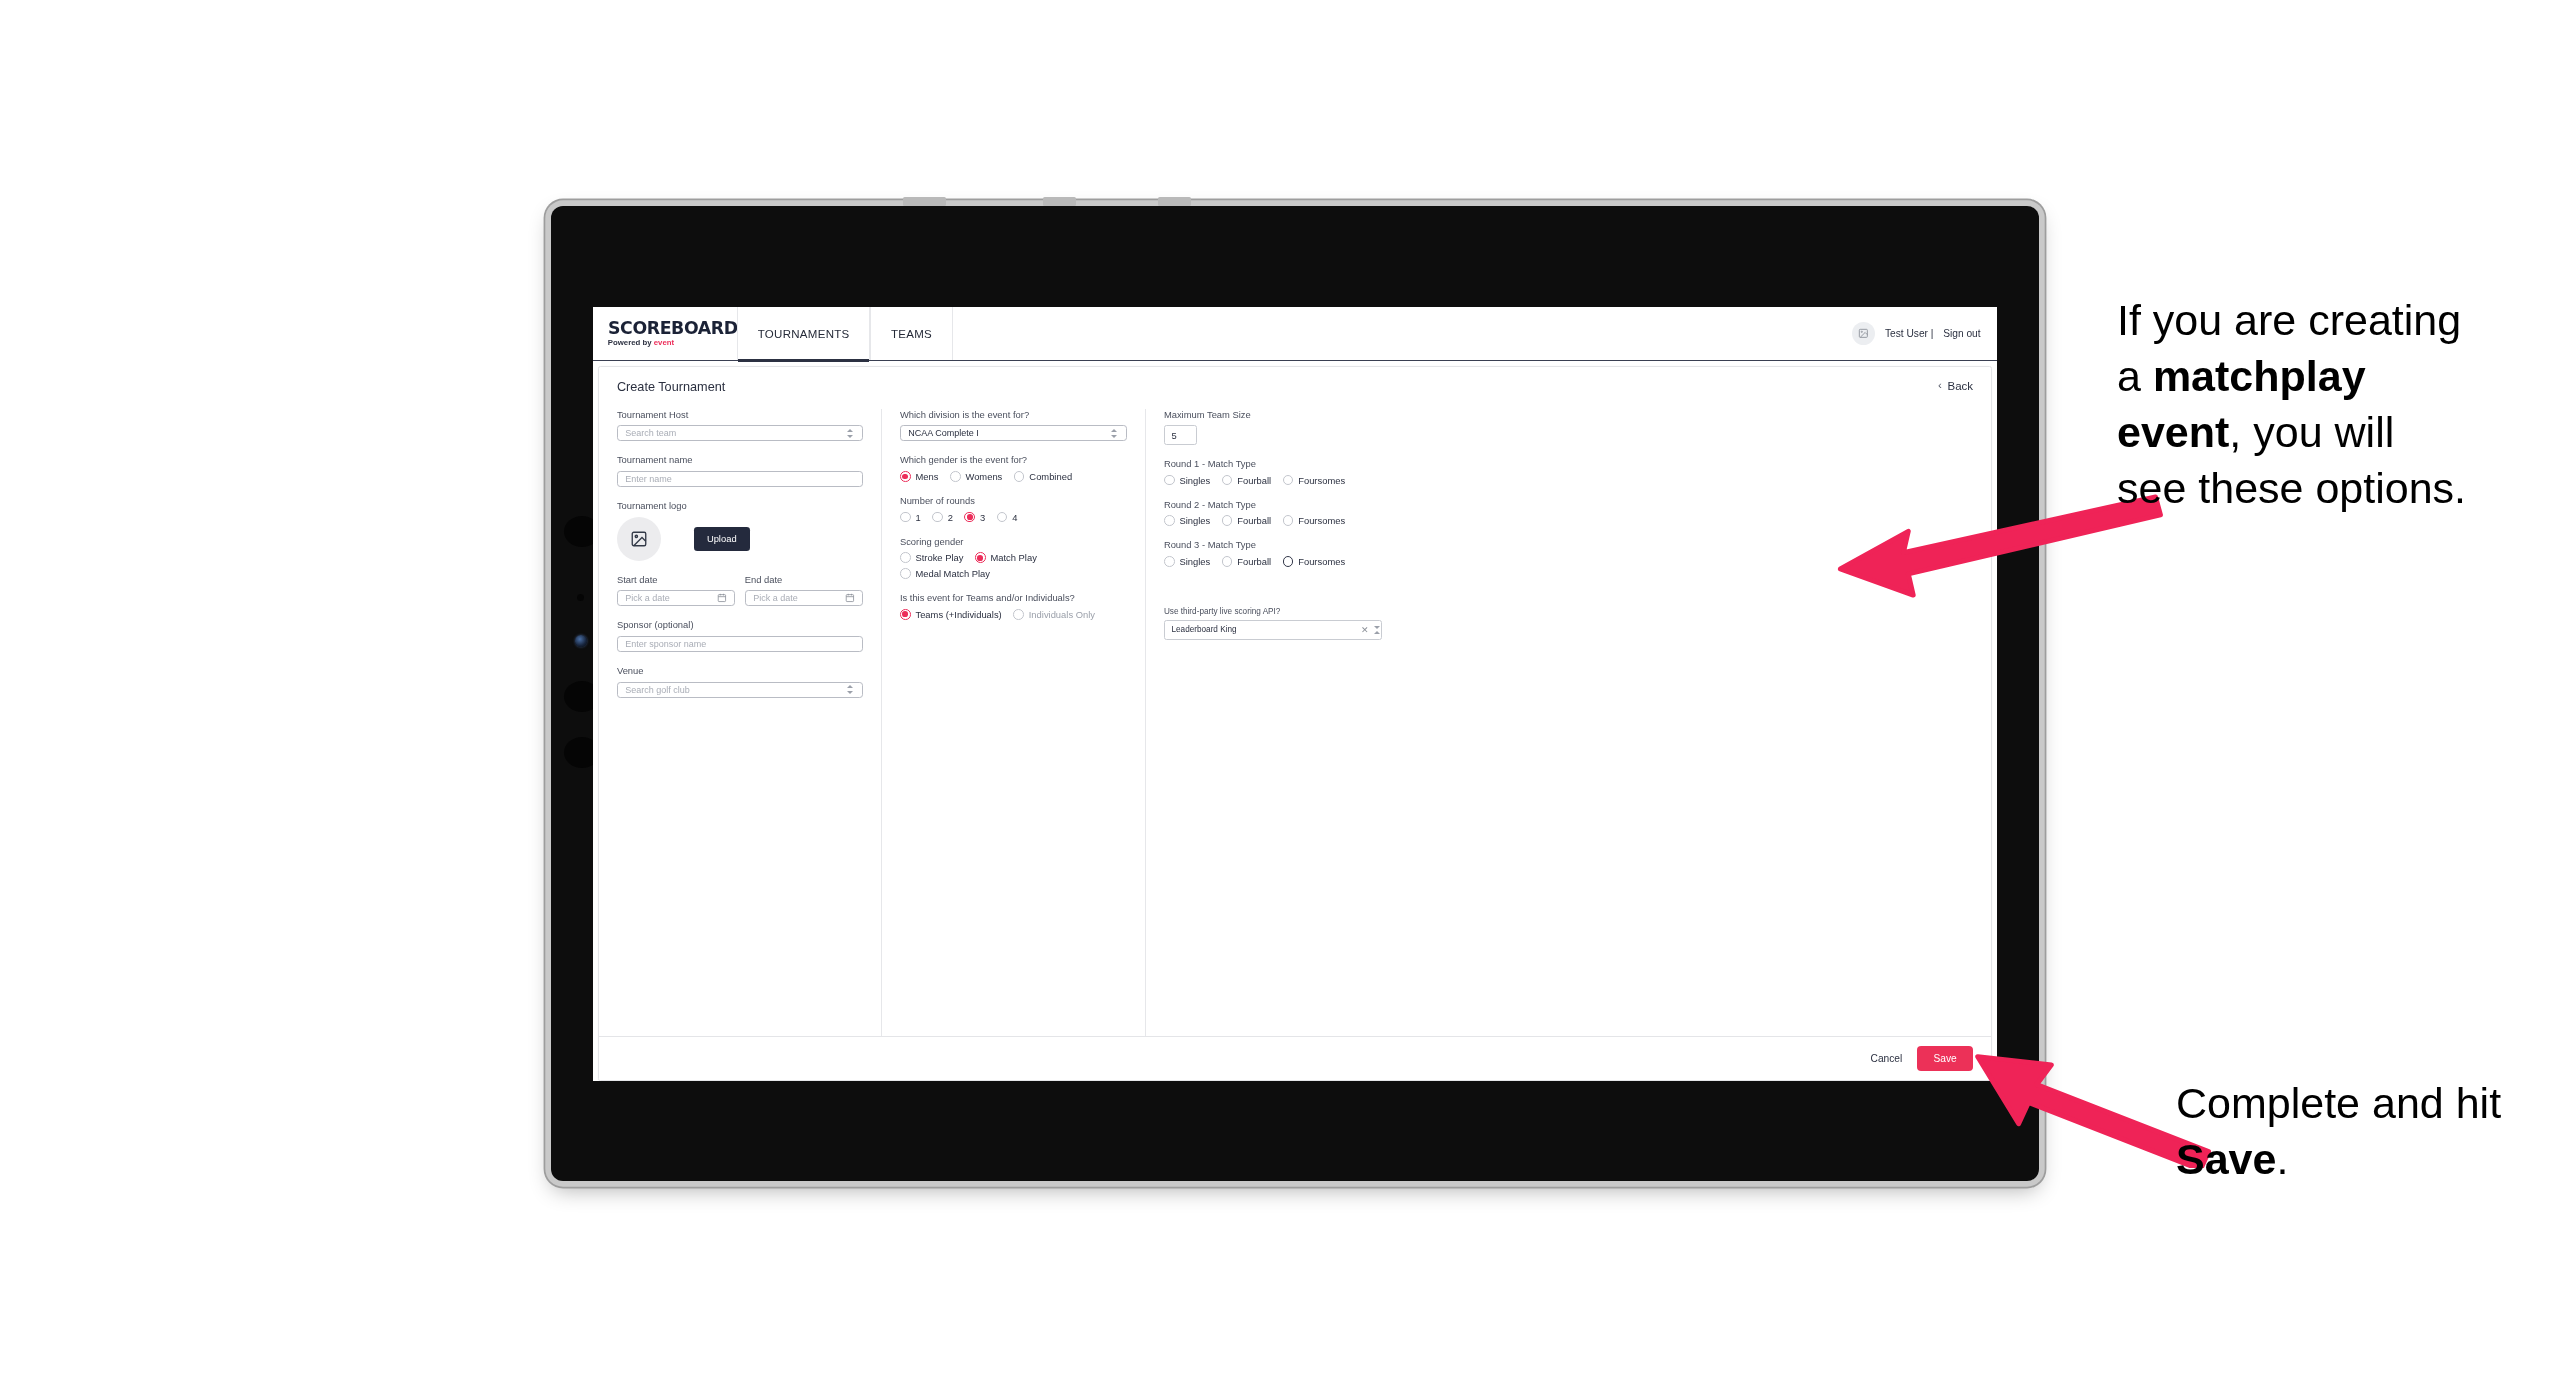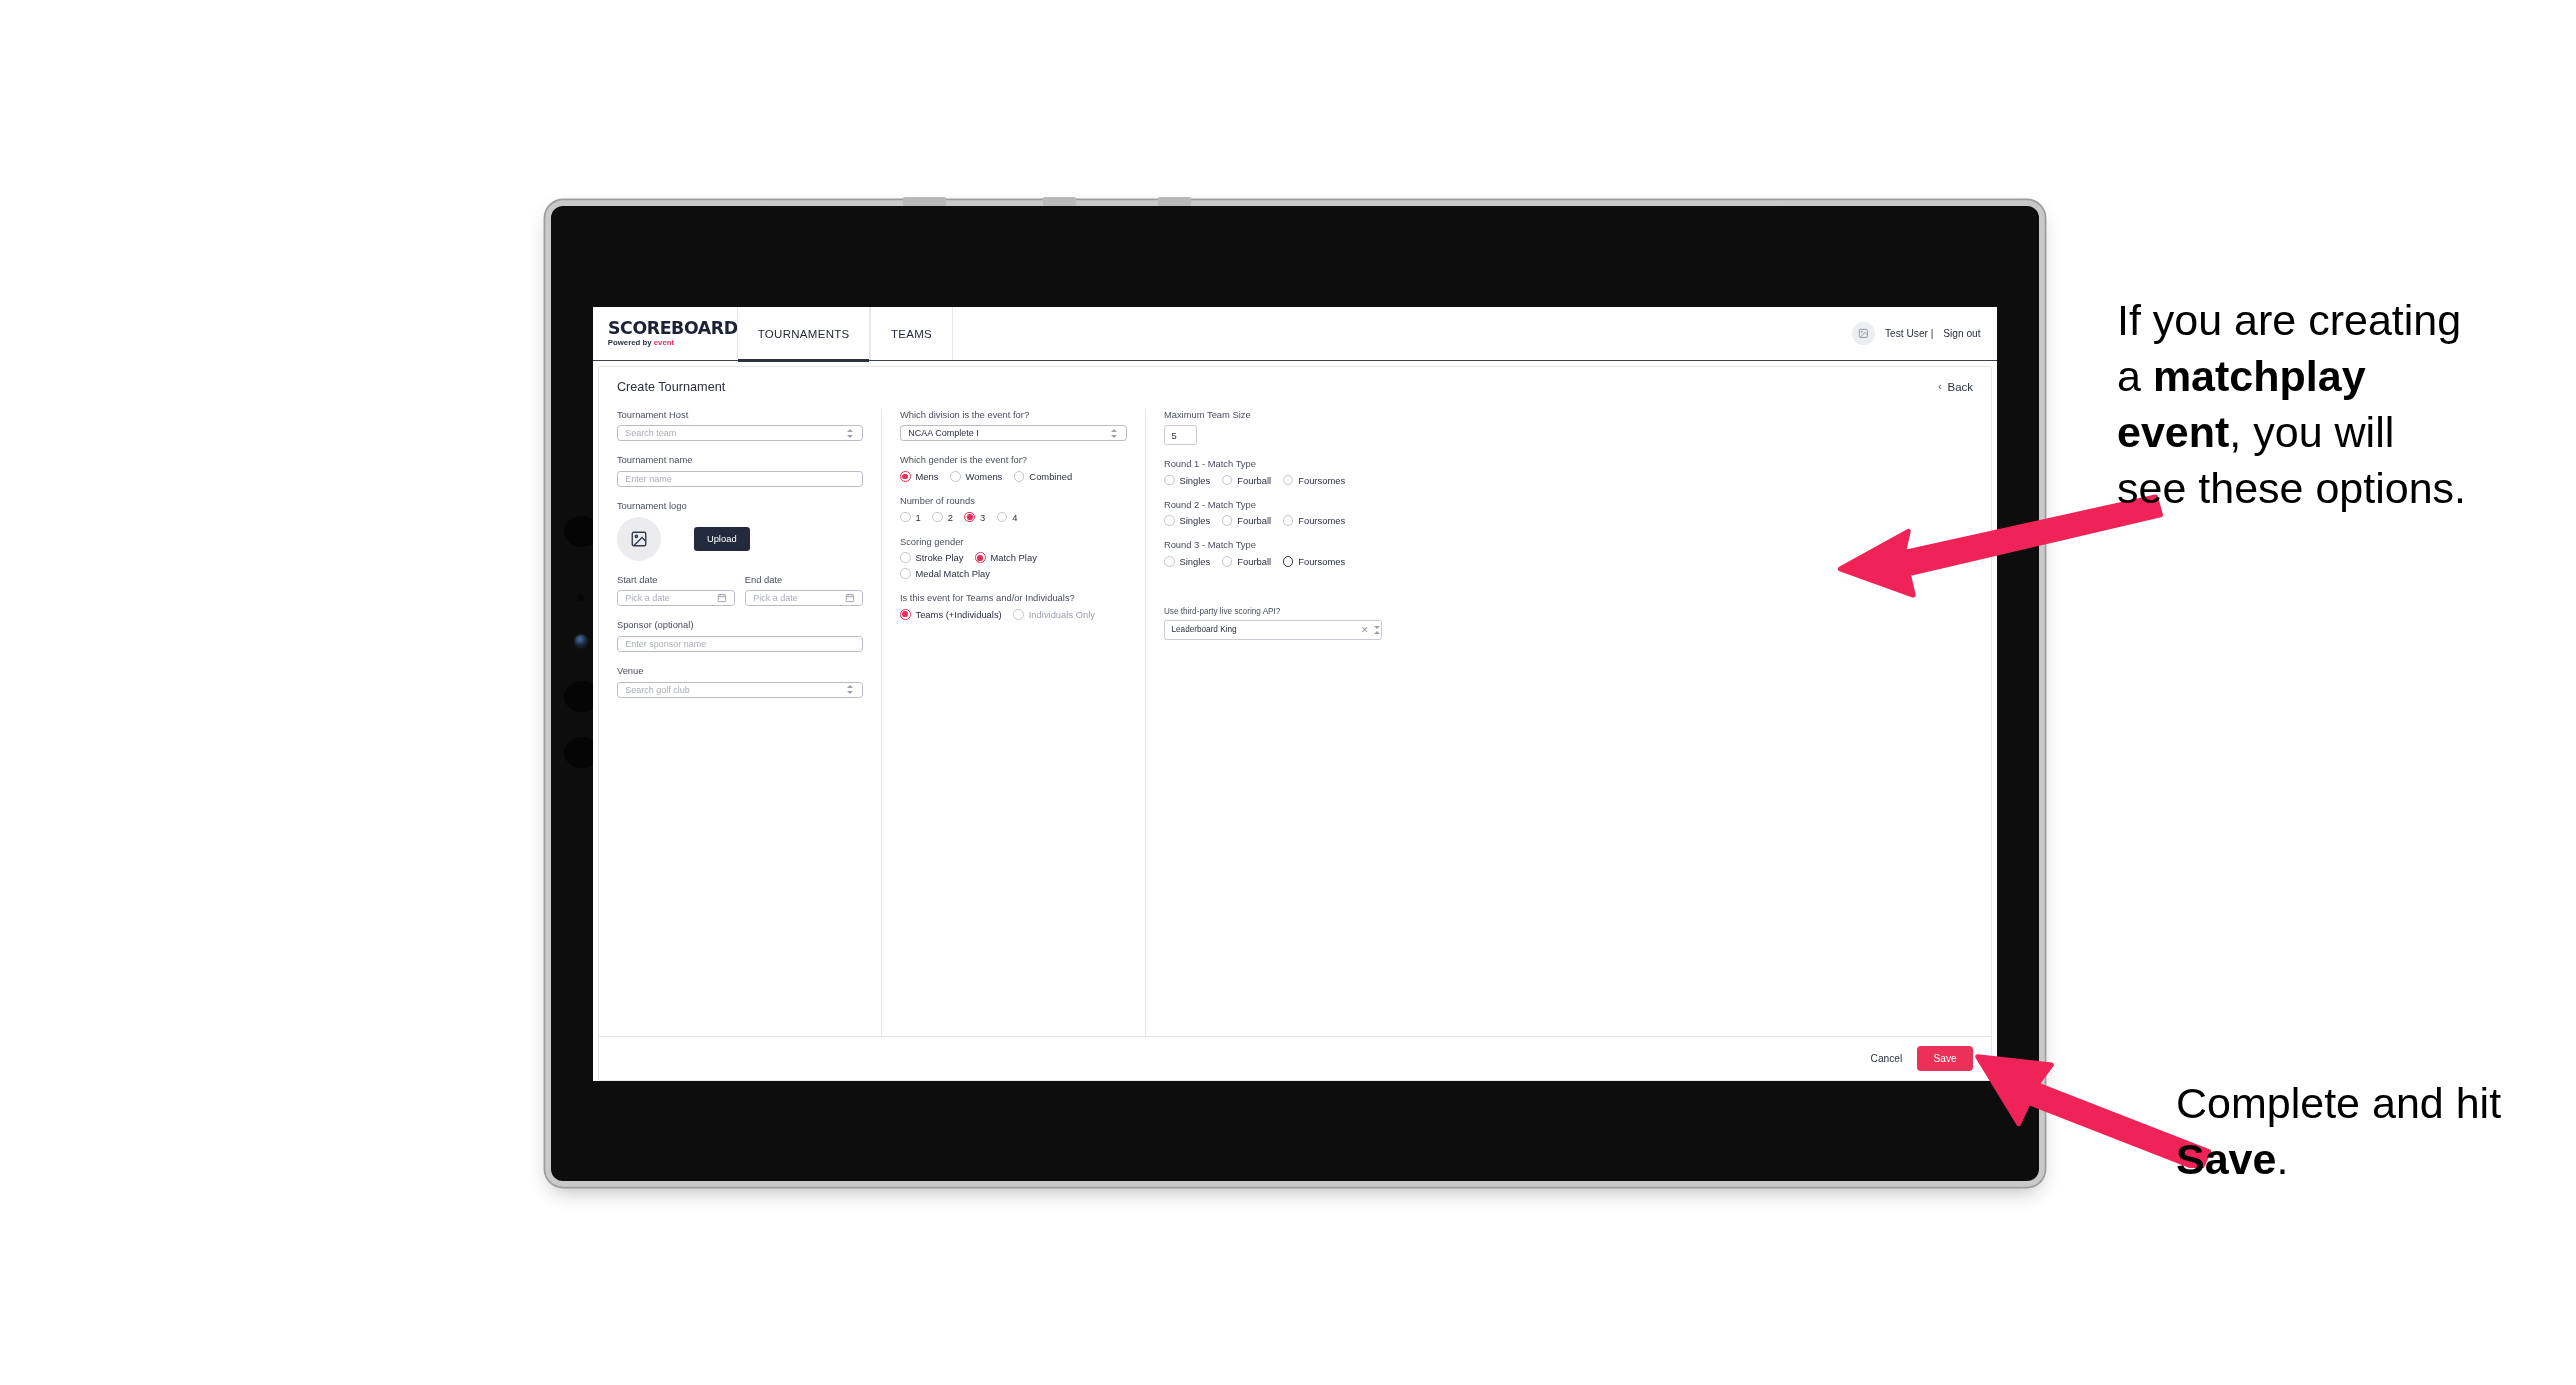--- a/index.html
+++ b/index.html
@@ -144,21 +144,21 @@
     border: 0.8px solid #e4e5e8;
     border-radius: 2.5px;
     flex: 1;
     display: flex;
     flex-direction: column;
     overflow: hidden;
     box-shadow: 0 0.8px 1.6px rgba(0,0,0,.04);
   }
   #page-card-header {
     display: flex;
-    align-items: center;
+    align-items: flex-start;
     padding: 13px 18px 8.2px 18px;
   }
   #page-title {
     font-size: 12.7px;
     color: #2b3040;
   }
   #back-button {
     margin-left: auto;
     font-size: 11.5px;
     color: #2b3040;

